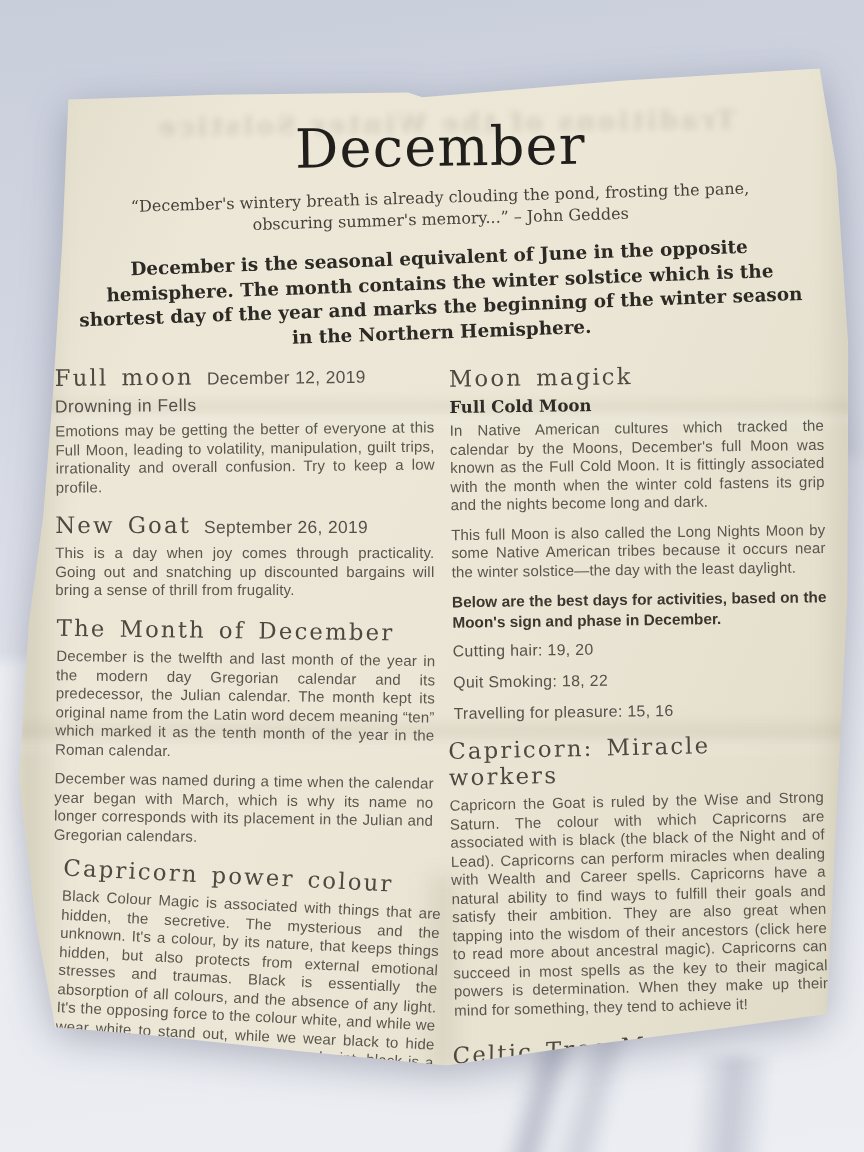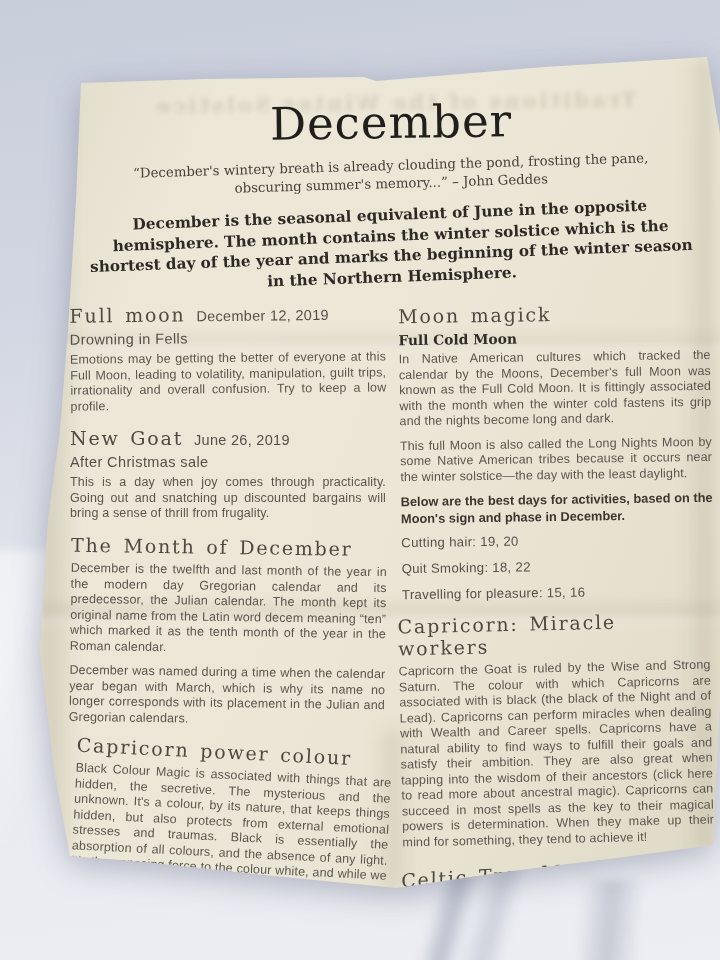--- a/index.html
+++ b/index.html
@@ -20,21 +20,20 @@
     background:linear-gradient(120deg,rgba(255,255,255,.5) 30%,transparent 70%);}
 
   .paper-wrap{position:absolute;inset:0;filter:drop-shadow(0 8px 16px rgba(70,75,100,.35));}
   .paper{
     position:absolute;inset:0;
     background:linear-gradient(113deg,#dfdac7 0%,#ece7d7 22%,#ebe6d5 52%,#e6e1cf 78%,#ddd8c4 100%);
     clip-path:polygon(57px 83px,180px 79px,340px 77px,352px 81px,520px 67px,683px 57px,
       697px 140px,707px 290px,706px 500px,697px 680px,689px 845px,
       600px 857px,480px 872px,372px 888px,250px 876px,120px 862px,46px 856px,
       30px 770px,16px 650px,24px 520px,36px 430px,44px 330px,52px 200px);
-    margin-left:24px;
   }
   .crease{position:absolute;pointer-events:none;}
   .crease-left{left:14px;top:90px;height:760px;width:42px;filter:blur(7px);
     background:linear-gradient(90deg,rgba(125,115,90,.25),transparent);}
   .crease-h1{left:0;top:330px;right:0;height:26px;filter:blur(4px);
     background:linear-gradient(180deg,transparent,rgba(120,110,85,.10) 40%,rgba(255,255,255,.22) 70%,transparent);}
   .crease-h2{left:0;top:598px;right:0;height:30px;filter:blur(5px);
     background:linear-gradient(180deg,transparent,rgba(118,108,84,.12) 45%,rgba(255,255,255,.18) 75%,transparent);}
   .crease-vb{left:352px;top:730px;width:34px;height:160px;filter:blur(8px);
     background:linear-gradient(90deg,transparent,rgba(120,110,85,.16),transparent);}
@@ -115,23 +114,22 @@
               <span>Full moon</span>
               <span class="date">December 12, 2019</span>
             </h2>
             <h3 class="sub">Drowning in Fells</h3>
             <p class="body">Emotions may be getting the better of everyone at this Full Moon, leading to volatility, manipulation, guilt trips, irrationality and overall confusion. Try to keep a low profile.</p>
           </section>
 
           <section class="s-newmoon">
             <h2 class="fancy">
               <span>New Goat</span>
-              <span class="date">June 26, 2019</span>
+              <span class="date">September 26, 2019</span>
             </h2>
-            <h3 class="sub">After Christmas sale</h3>
             <p class="body">This is a day when joy comes through practicality. Going out and snatching up discounted bargains will bring a sense of thrill from frugality.</p>
           </section>
 
           <section class="s-month">
             <h2 class="fancy">The Month of December</h2>
             <p class="body">December is the twelfth and last month of the year in the modern day Gregorian calendar and its predecessor, the Julian calendar. The month kept its original name from the Latin word decem meaning “ten” which marked it as the tenth month of the year in the Roman calendar.</p>
             <p class="body">December was named during a time when the calendar year began with March, which is why its name no longer corresponds with its placement in the Julian and Gregorian calendars.</p>
           </section>
 
           <section class="s-powercolour">

